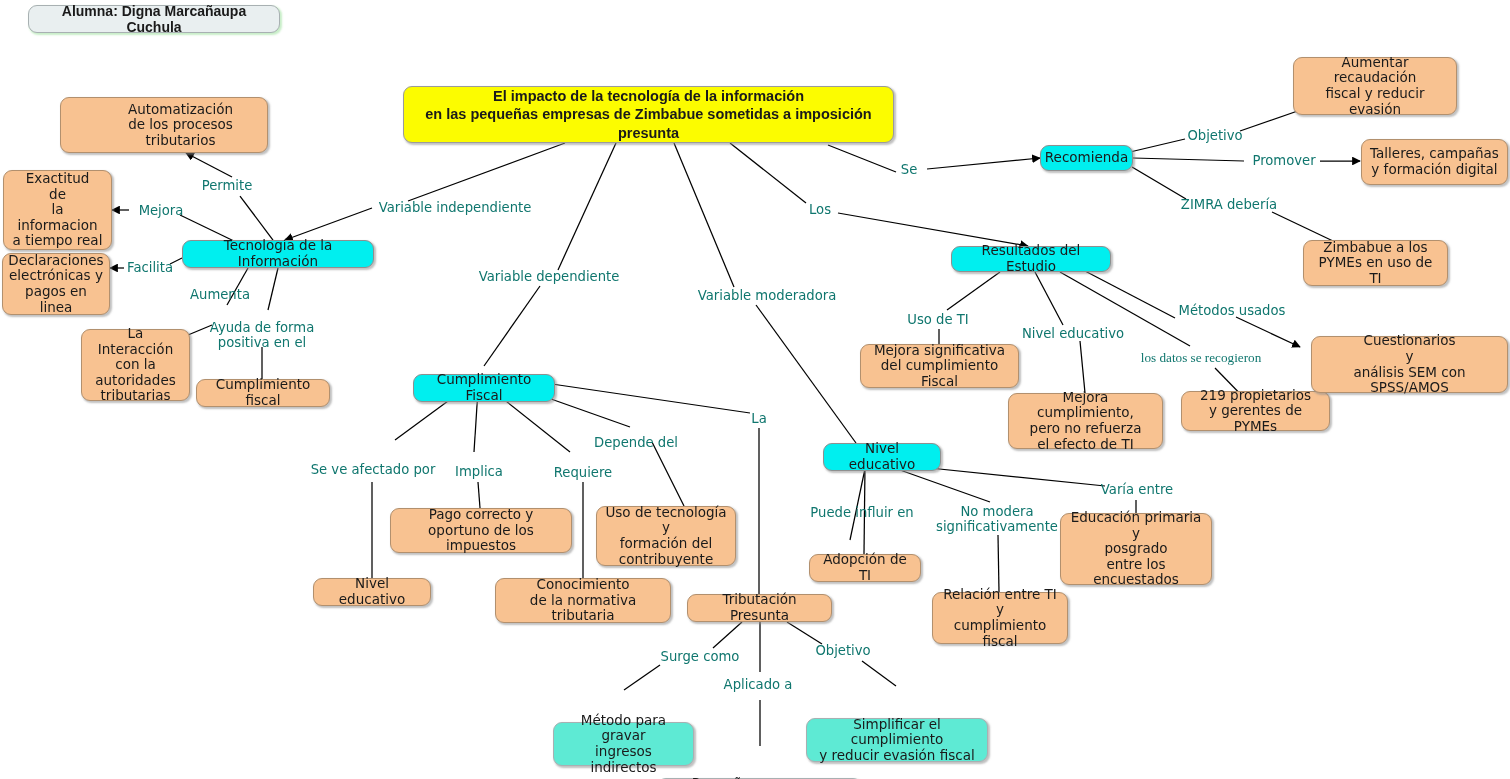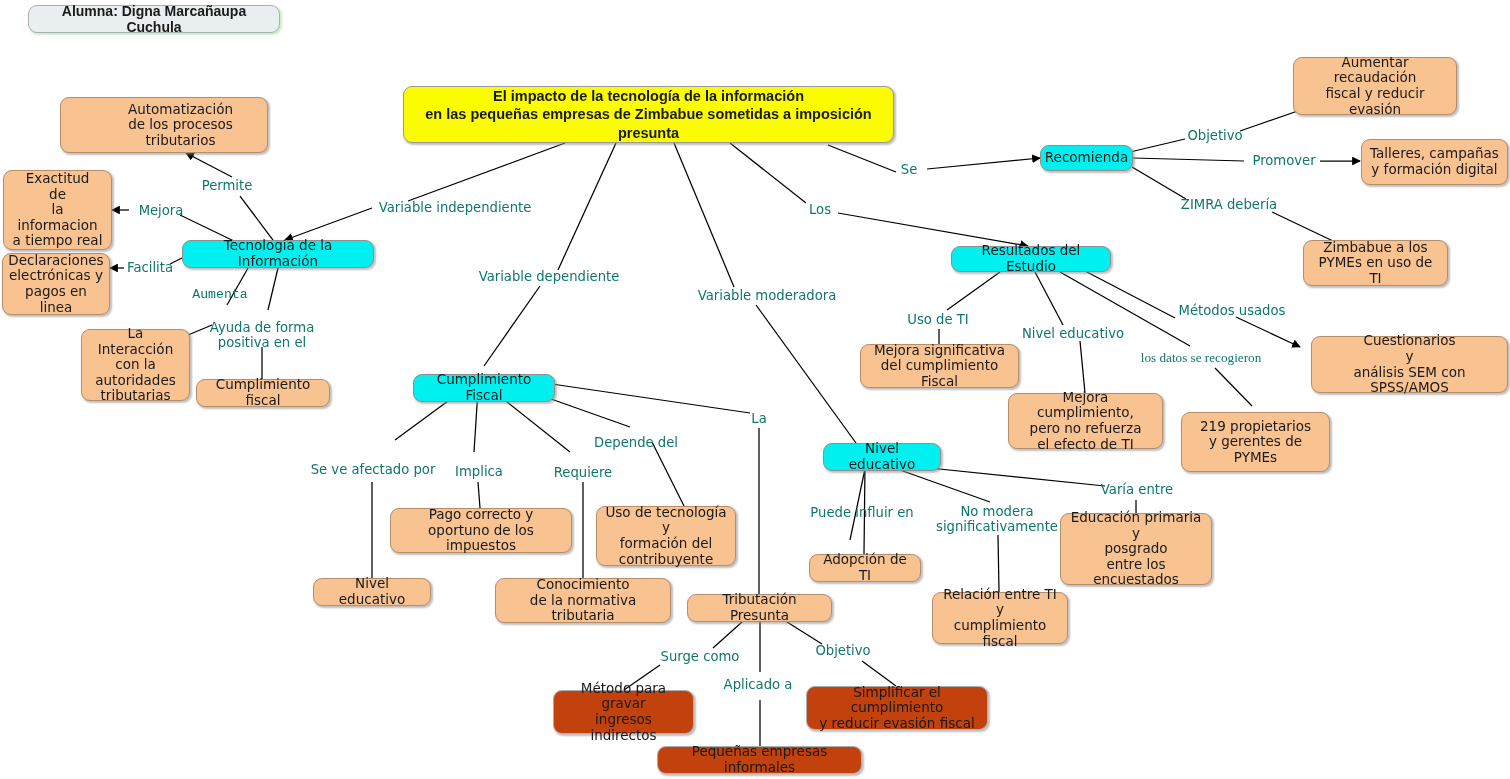--- a/index.html
+++ b/index.html
@@ -52,22 +52,23 @@
   }
   .node.yellow {
     background: #fcfc00;
     border-color: #9b9b9b;
     font-weight: bold;
     font-family: "Liberation Sans", sans-serif;
     font-size: 14.5px;
     line-height: 1.28;
   }
   .node.pale {
-    background: #c2410c;
+    background: #5eead4;
     border-color: #a8b0b2;
+    margin-top: 32px;
   }
   .node.tag {
     background: #e9eff0;
     border-color: #a8b0b2;
     font-weight: bold;
     font-family: "Liberation Sans", sans-serif;
     font-size: 14px;
     box-shadow: 1.5px 1.5px 2px rgba(190,235,190,0.85);
   }
   .edge-label {
@@ -248,21 +249,21 @@
 
   <div class="node cyan" style="left:951px; top:246px; width:160px; height:26px;">Resultados del Estudio</div>
 
   <div class="node orange" style="left:860px; top:344px; width:159px; height:44px;">Mejora significativa
 del cumplimiento Fiscal</div>
 
   <div class="node orange" style="left:1008px; top:393px; width:155px; height:56px;">Mejora cumplimiento,
 pero no refuerza
 el efecto de TI</div>
 
-  <div class="node orange" style="left:1181px; top:412px; width:149px; height:60px;">219 propietarios
+  <div class="node orange" style="left:1181px; top:391px; width:149px; height:40px;">219 propietarios
 y gerentes de PYMEs</div>
 
   <div class="node orange" style="left:1311px; top:336px; width:197px; height:57px;">Cuestionarios
 y
 análisis SEM con SPSS/AMOS</div>
 
   <div class="node cyan" style="left:1040px; top:145px; width:93px; height:26px;">Recomienda</div>
 
   <div class="node orange" style="left:1293px; top:57px; width:164px; height:58px;">Aumentar recaudación
 fiscal y reducir evasión</div>
@@ -282,21 +283,21 @@
   <div class="edge-label" style="left:820px; top:210px;">Los</div>
 
   <div class="edge-label" style="left:909px; top:170px;">Se</div>
 
   <div class="edge-label" style="left:227px; top:186px;">Permite</div>
 
   <div class="edge-label" style="left:161px; top:211px;">Mejora</div>
 
   <div class="edge-label" style="left:150px; top:268px;">Facilita</div>
 
-  <div class="edge-label" style="left:220px; top:295px;font-family:Liberation Mono, monospace;">Aumenta</div>
+  <div class="edge-label" style="left:220px; top:295px;">Aumenta</div>
 
   <div class="edge-label" style="left:262px; top:335px;">Ayuda de forma
 positiva en el</div>
 
   <div class="edge-label" style="left:373px; top:470px;">Se ve afectado por</div>
 
   <div class="edge-label" style="left:479px; top:472px;">Implica</div>
 
   <div class="edge-label" style="left:583px; top:473px;">Requiere</div>
 

